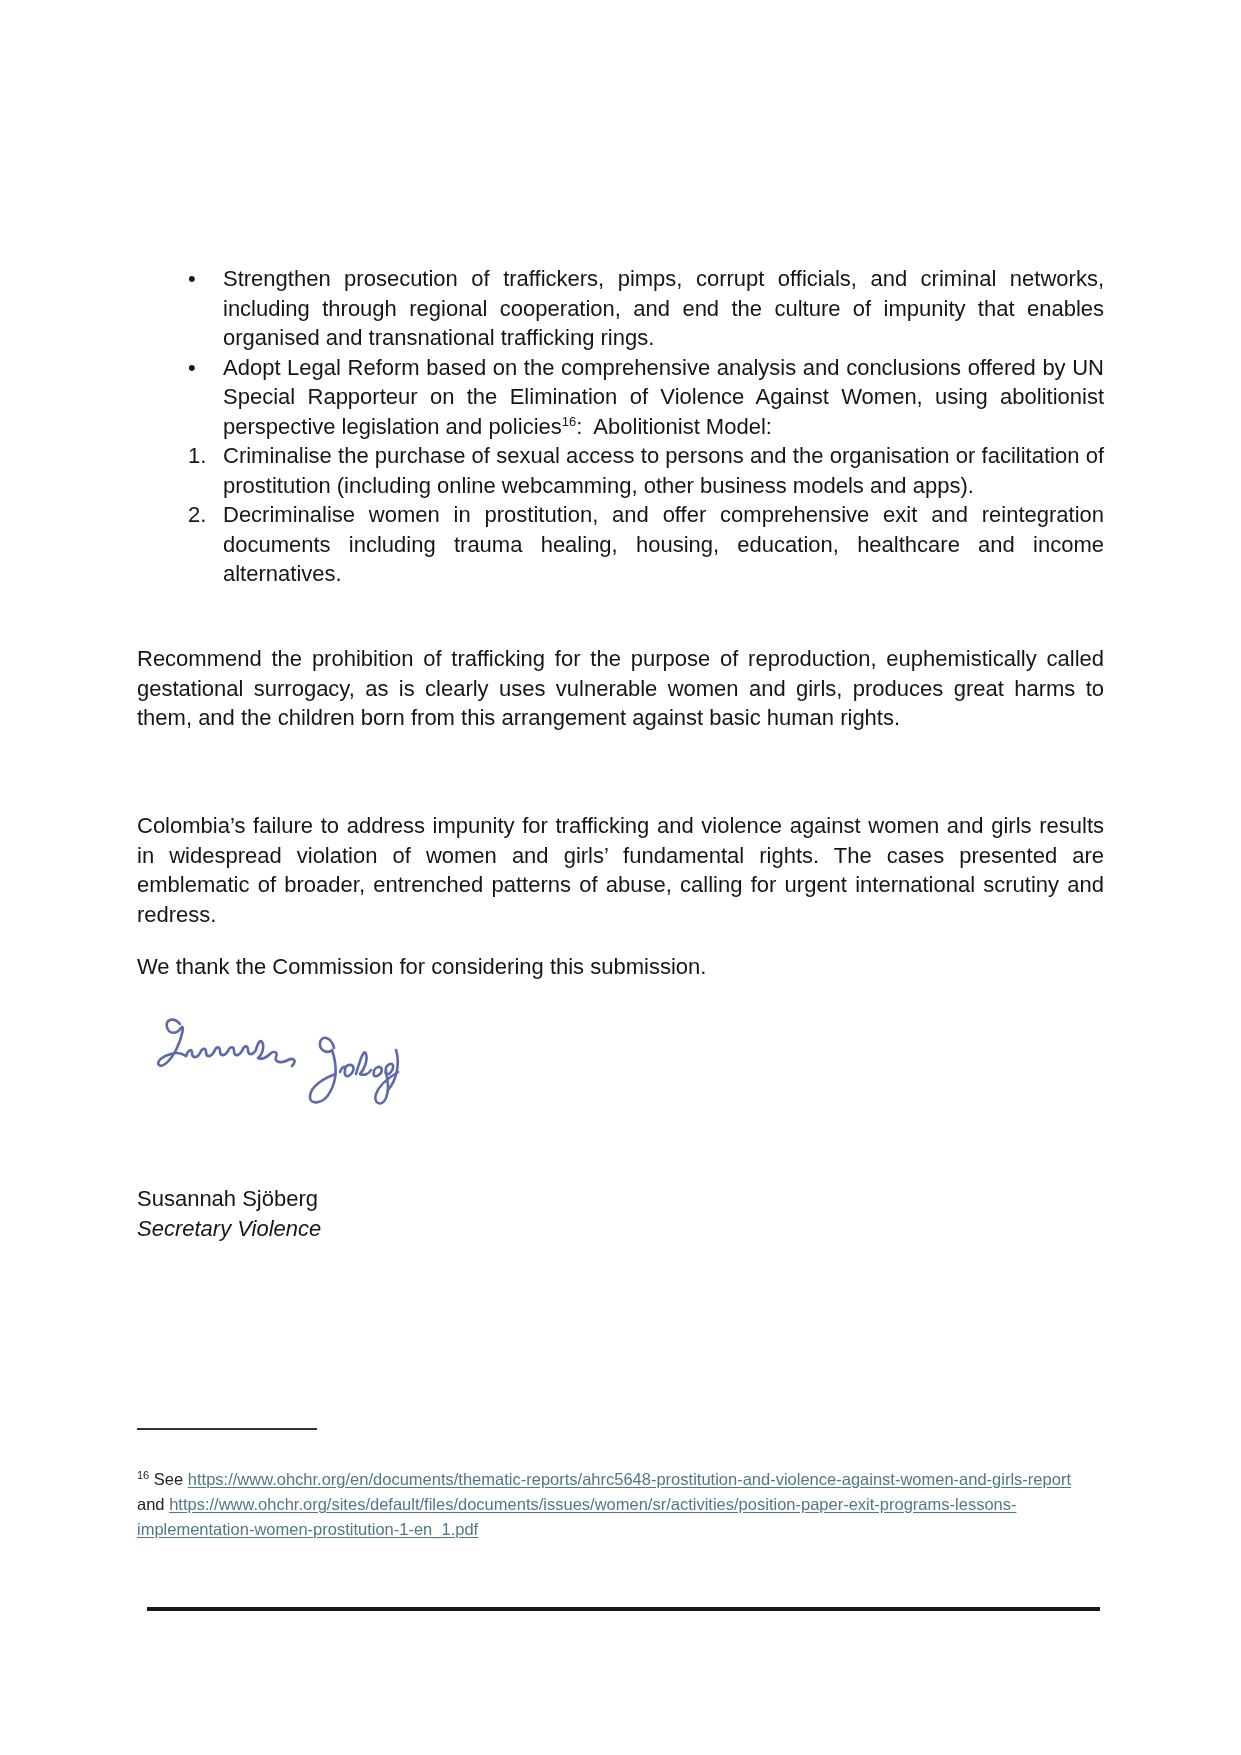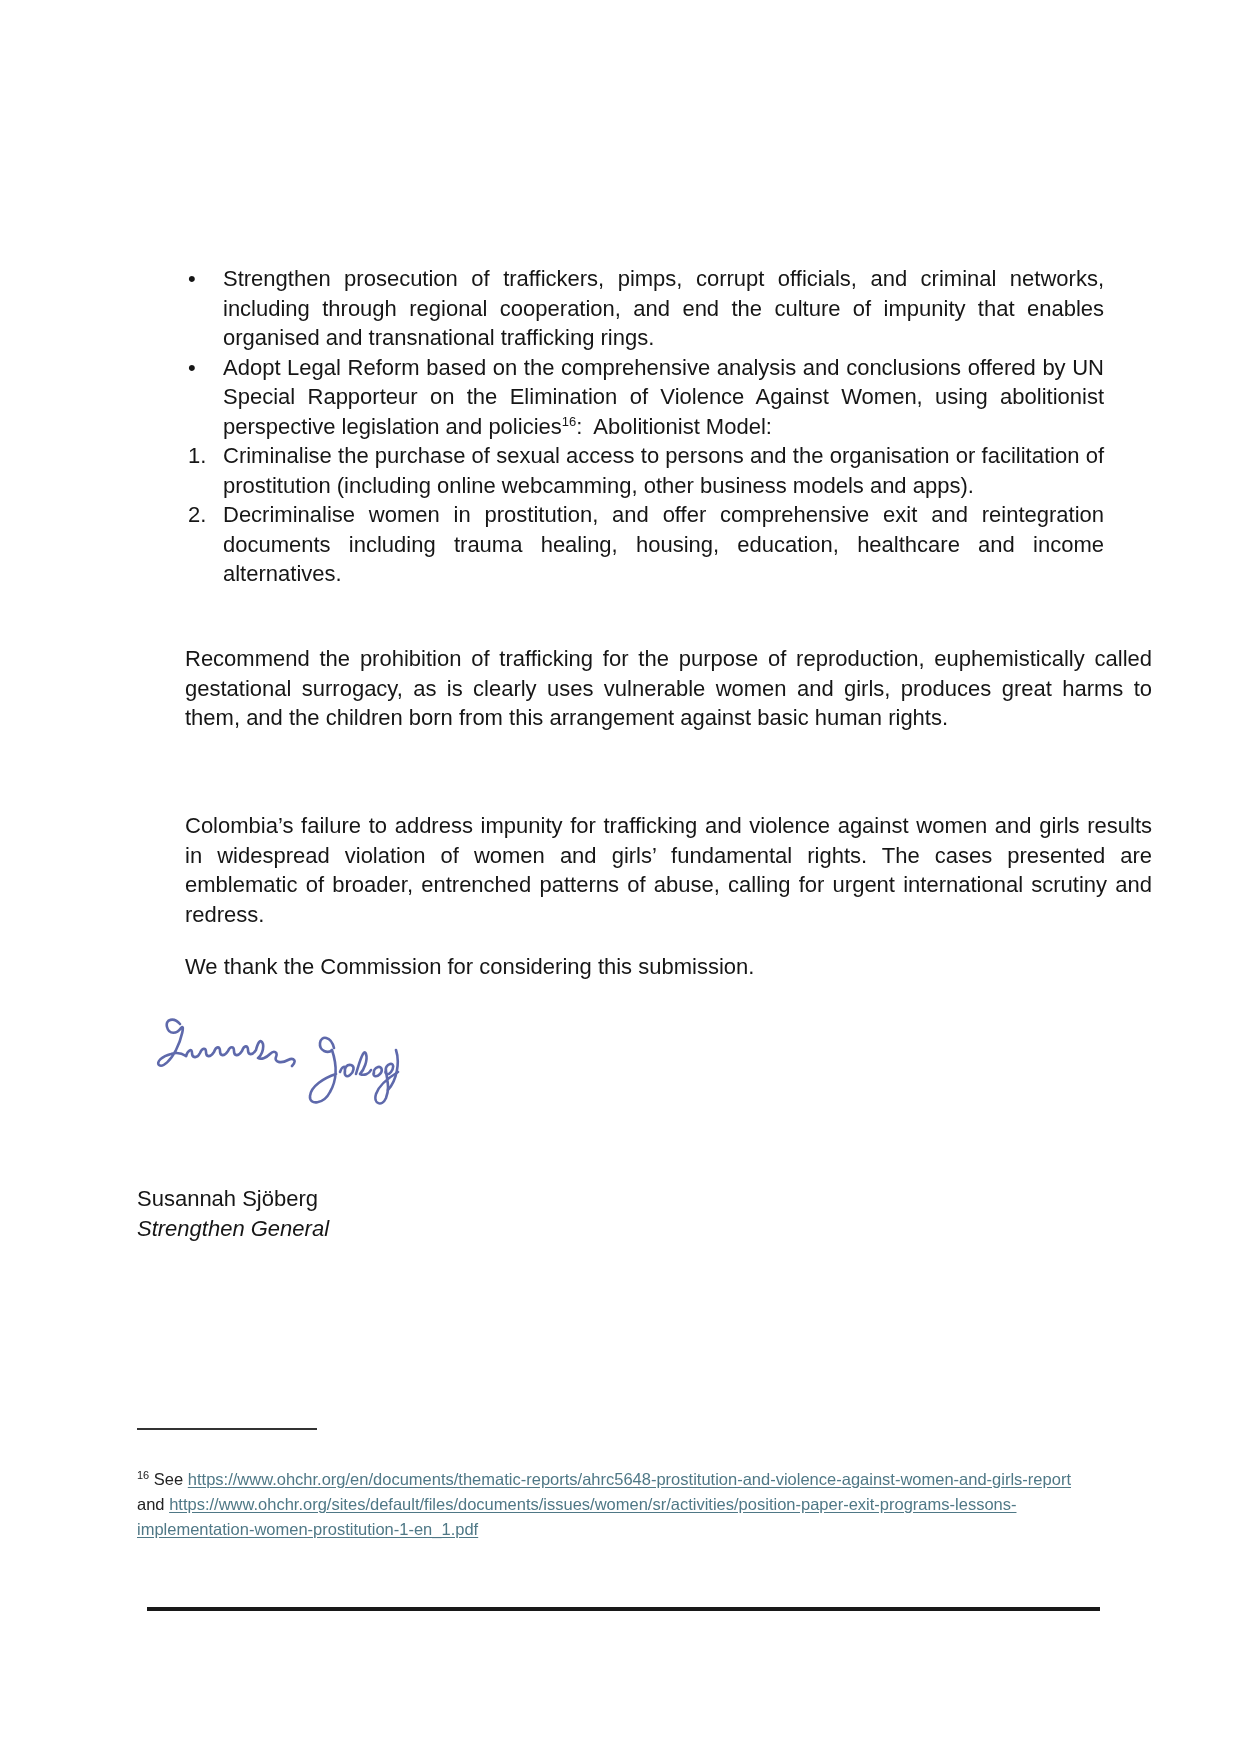--- a/index.html
+++ b/index.html
@@ -29,21 +29,21 @@
   .logo-line1{font-size:21px;font-weight:800;letter-spacing:.5px;color:#1c1c1c;}
   .logo-line2{font-size:10px;font-weight:700;letter-spacing:.45px;color:#1c1c1c;margin-top:4px;}
   .logo-line3{font-size:13.5px;font-weight:700;letter-spacing:.8px;color:var(--orange-light);margin-top:3px;}
 
   
   .bodytext{font-size:22px;line-height:29.5px;color:var(--text);}
   .lists{position:absolute;left:137px;top:264px;width:967px;}
   .li{display:flex;}
   .li .marker{flex:0 0 86px;padding-left:51px;text-align:left;}
   .li .li-text{flex:1;text-align:justify;}
-  .para{position:absolute;left:137px;width:967px;text-align:justify;margin-left:48px;}
+  .para{position:absolute;left:137px;width:967px;text-align:justify;}
   .para.recommend{top:644px;}
   .para.colombia{top:811px;}
   .para.thanks{top:952px;text-align:left;}
   sup.fnref{font-size:13px;vertical-align:super;line-height:0;}
 
   
   .signature{position:absolute;left:140px;top:1010px;width:280px;height:120px;}
   .sig-block{position:absolute;left:137px;top:1184px;font-size:22px;line-height:29.5px;}
   .sig-title{font-style:italic;}
 
@@ -109,21 +109,21 @@
 
       <path d="M234,62 C232,66 236,68 240,64 C243,61 242,56 238,57 C235,58 233,61 234,63"></path>
 
       <path d="M246,60 C244,64 248,66 251,62 C254,58 254,53 250,54 C247,55 245,58 246,61 C247,70 250,78 246,88 C242,97 233,94 236,84 C239,75 248,68 258,62"></path>
       <path d="M256,40 C260,52 257,70 248,80"></path>
     </g>
   </svg>
 
   <div class="sig-block">
     <div>Susannah Sjöberg</div>
-    <div class="sig-title">Strengthen General</div>
+    <div class="sig-title">Secretary Violence</div>
   </div>
 
   <div class="fn-rule"></div>
   <div class="footnote">
     <sup>16</sup>
     <span>See </span><a href="#">https://www.ohchr.org/en/documents/thematic-reports/ahrc5648-prostitution-and-violence-against-women-and-girls-report</a><span> and </span><a href="#">https://www.ohchr.org/sites/default/files/documents/issues/women/sr/activities/position-paper-exit-programs-lessons-implementation-women-prostitution-1-en_1.pdf</a>
   </div>
 
   <div class="footer-rule"></div>
 

